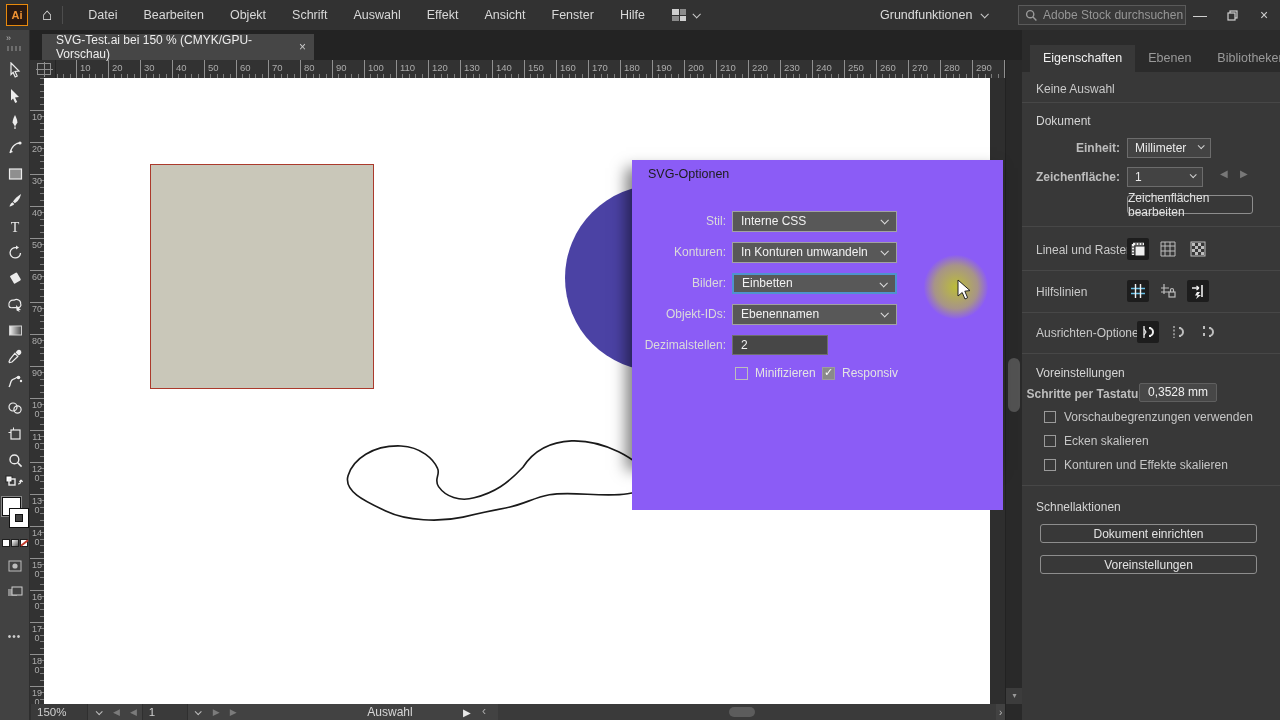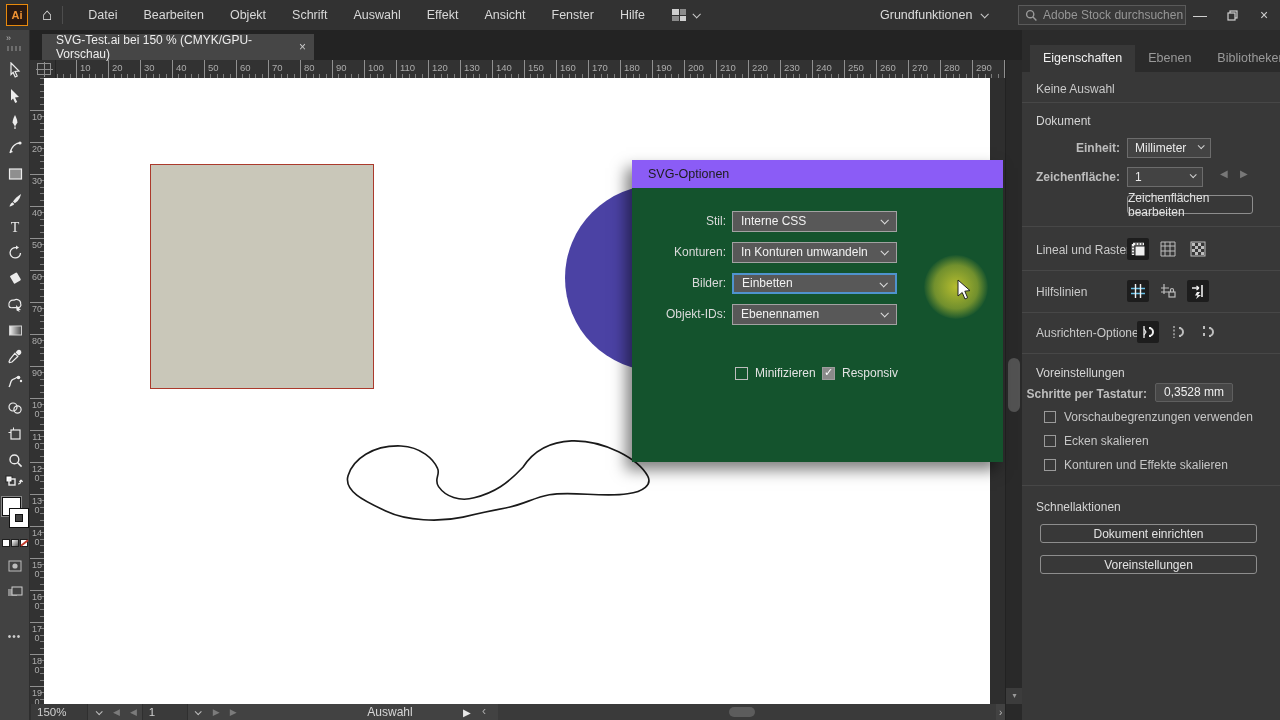--- a/index.html
+++ b/index.html
@@ -95,21 +95,21 @@
   #sb-tool{position:absolute;left:300px;width:120px;text-align:center;color:#d6d6d6;font-size:12px;}
   #sb-play{position:absolute;left:433px;color:#e8e8e8;font-size:10px;}
   #sb-back{position:absolute;left:452px;color:#a9a9a9;font-size:12px;top:0px;}
   #sb-channel{position:absolute;left:468px;top:0;width:498px;height:16px;background:#3a3a3a;}
   #hthumb{position:absolute;left:231px;top:3px;width:26px;height:10px;border-radius:5px;background:#5c5c5c;}
   #sb-fwd{position:absolute;left:969px;color:#bdbdbd;font-size:10px;}
 
   
   #dialog{left:632px;top:160px;width:371px;height:302px;z-index:50;box-shadow:-6px 8px 14px rgba(0,0,0,.5);}
   #dlg-title{height:28px;background:#8b5cf6;color:#1c1c1c;font-size:12.5px;display:flex;align-items:center;padding-left:16px;}
-  #dlg-body{position:relative;height:274px;background:#14532d;}
+  #dlg-body{position:relative;height:322px;background:#8b5cf6;}
   .dlg-row{position:absolute;left:0;width:100%;height:21px;}
   .dlg-label{position:absolute;left:0px;width:94px;text-align:right;color:#dadada;font-size:12px;line-height:21px;}
   .dd{position:absolute;left:100px;width:165px;height:21px;background:#585858;border:1px solid #a2a2a2;
     color:#f2f2f2;font-size:12px;line-height:19px;padding-left:8px;}
   .dd.focus{border:2px solid #4f93ce;line-height:17px;}
   .dd .chv{position:absolute;right:9px;top:6px;border-color:#dcdcdc;}
   #dlg-dec{position:absolute;left:100px;width:96px;height:20px;background:#474747;border:1px solid #6e6e6e;
     color:#f2f2f2;font-size:12px;line-height:18px;padding-left:8px;}
   .cbx{width:13px;height:13px;border:1px solid #bdbdbd;display:inline-block;vertical-align:-2px;
     background:transparent;position:relative;}
@@ -456,20 +456,24 @@
           </div>
           <div class="dlg-row" style="top: 85px;">
             <span class="dlg-label">Bilder:</span>
             <div class="dd focus">Einbetten<span class="chv"></span></div>
           </div>
           <div class="dlg-row" style="top: 116px;">
             <span class="dlg-label">Objekt-IDs:</span>
             <div class="dd">Ebenennamen<span class="chv"></span></div>
           </div>
         </div>
+      <div class="dlg-row" style="top:147px;">
+        <span class="dlg-label">Dezimalstellen:</span>
+        <div id="dlg-dec">2</div>
+      </div>
       <div id="dlg-cbs">
           <label class="dlg-cb" style="left: 103px;">
             <span class="cbx"></span>
             <span>Minifizieren</span>
           </label>
           <label class="dlg-cb" style="left: 190px;">
             <span class="cbx on"></span>
             <span>Responsiv</span>
           </label>
         </div>
@@ -579,21 +583,21 @@
     <div class="ibtn" style="left:175px;top:291px;">
       <svg width="16" height="16" viewBox="0 0 16 16">
           <path d="M4,2 v4 M4,9 v5" stroke="#bdbdbd" stroke-width="2" stroke-dasharray="3 2"></path>
           <path d="M9,4 a4,4 0 0 1 0,8 M9,4 h2 M9,12 h2" fill="none" stroke="#bdbdbd" stroke-width="2"></path>
         </svg>
       </div>
     <div class="p-div" style="top:323px;"></div>
 
     <div class="p-sec" style="top:336px;left:14px;color:#d5d5d5;">Voreinstellungen</div>
     <span class="p-label-r" style="top:357px;left:0;width:125px;">Schritte per Tastatur:</span>
-    <div class="p-val" style="left:133px;top:353px;">0,3528 mm</div>
+    <div class="p-val" style="left:117px;top:353px;">0,3528 mm</div>
 
     <div id="panel-cbs">
         <label class="p-cb" style="top: 380px;">
           <span class="cbx"></span>
           <span>Vorschaubegrenzungen verwenden</span>
         </label>
         <label class="p-cb" style="top: 404px;">
           <span class="cbx"></span>
           <span>Ecken skalieren</span>
         </label>

